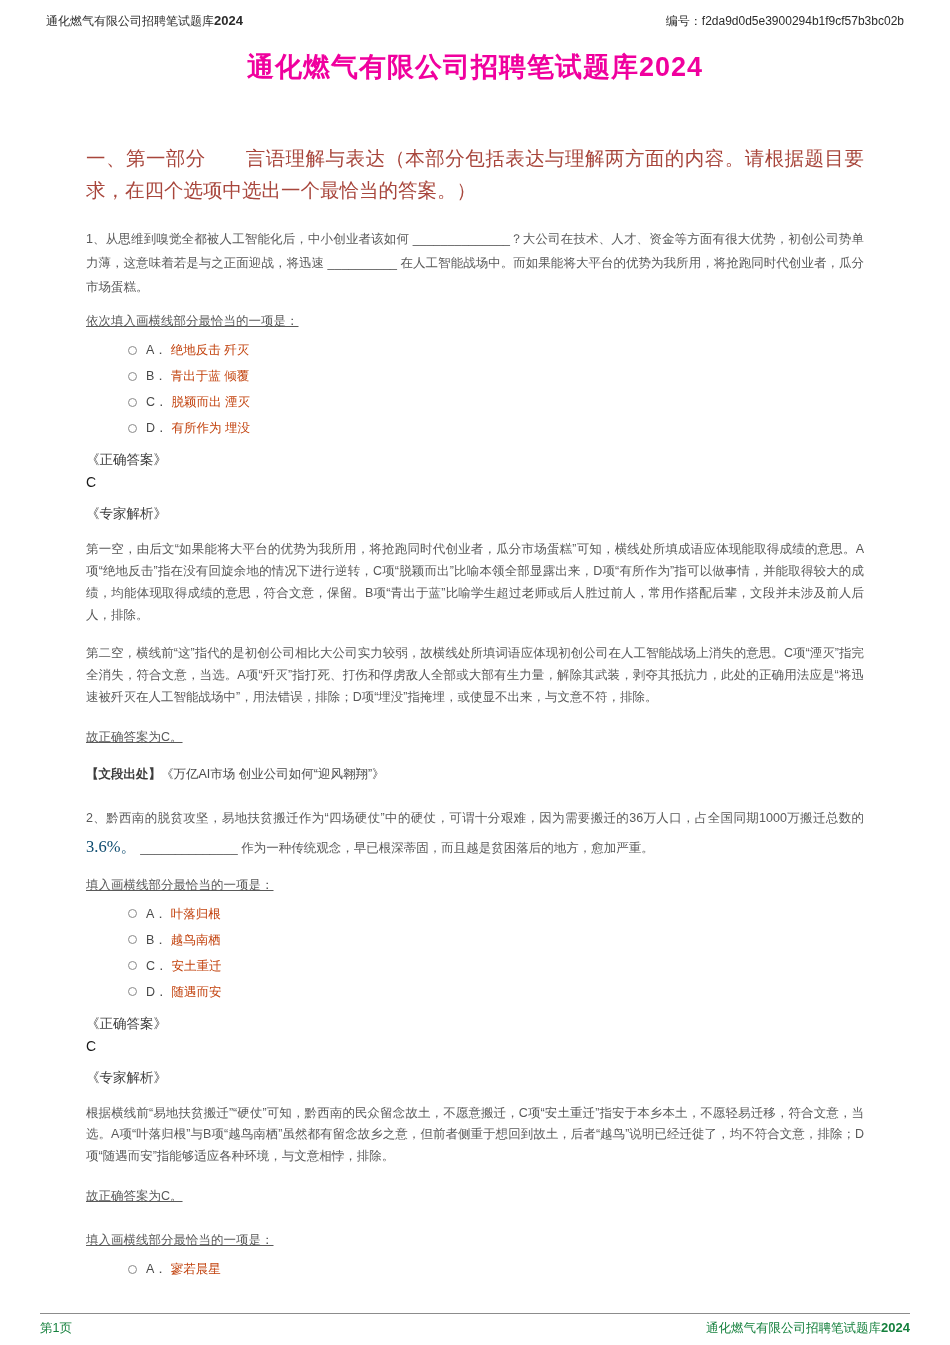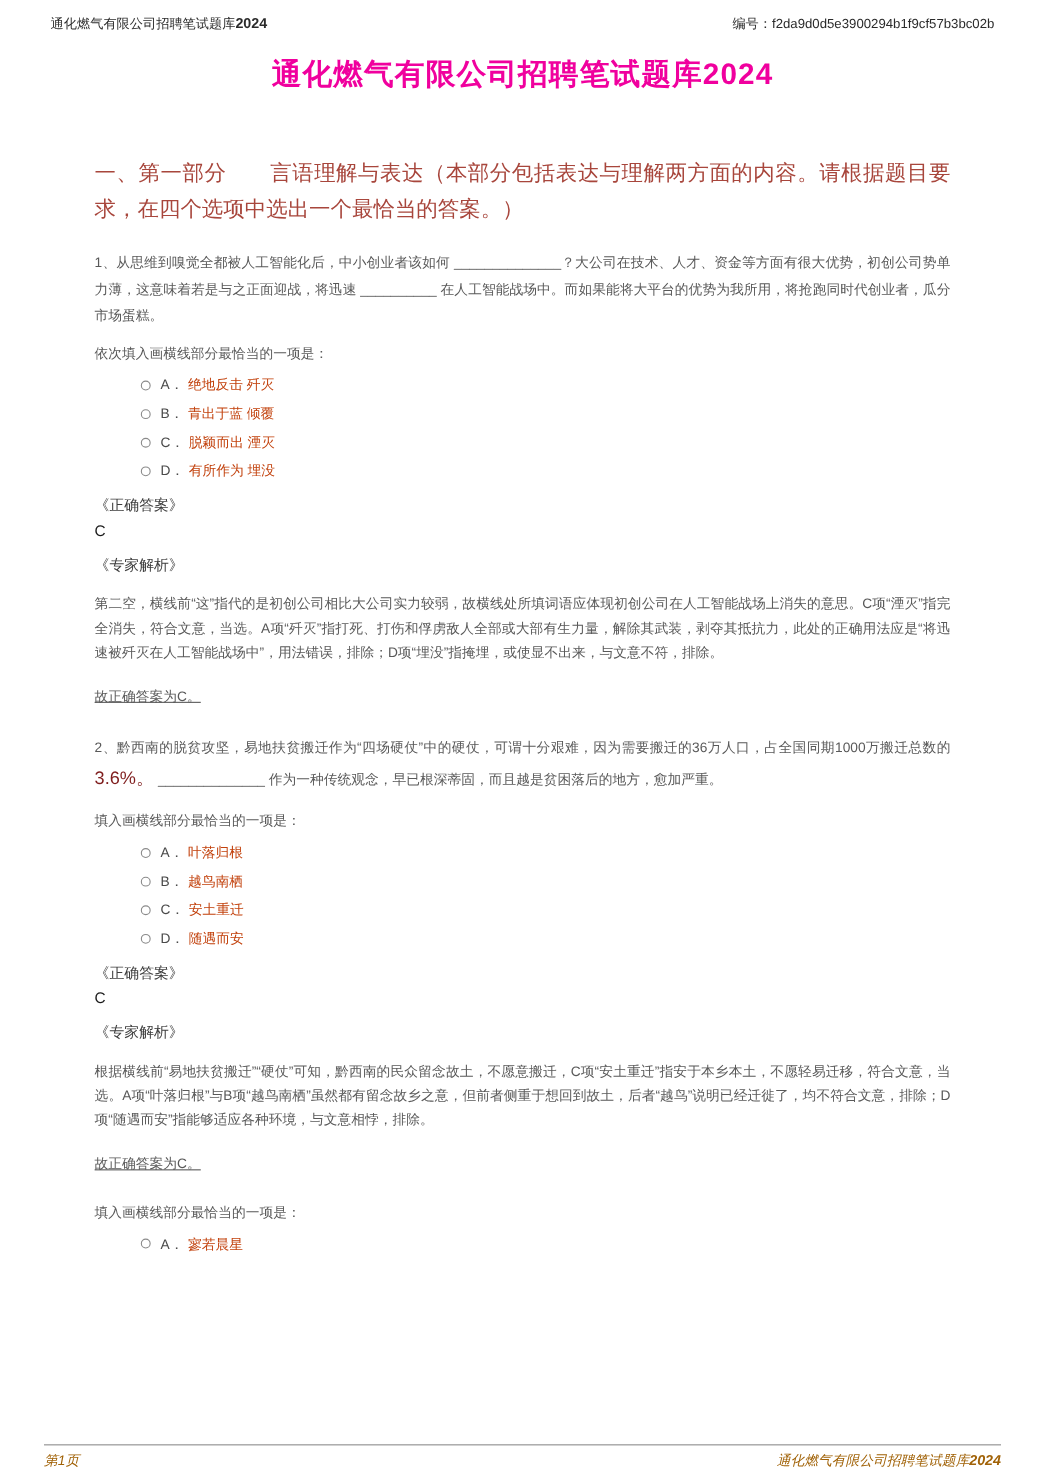--- a/index.html
+++ b/index.html
@@ -21,45 +21,45 @@
   .content { padding:0 86px; }
   .section-heading {
     margin-top:58px; font-size:19.5px; line-height:1.62; color:#a8463c;
     text-align:justify; font-weight:normal;
   }
   .stem {
     margin-top:22px; font-size:12.5px; line-height:1.9; color:#595959;
     text-align:justify;
   }
   .stem .big-num {
-    font-family:Liberation Sans, sans-serif;
-    font-size:16.5px; color:#7f1d1d;
+    font-family:Liberation Serif, serif;
+    font-size:16.5px; color:#0c4a6e;
   }
-  .prompt { margin-top:14px; font-size:12.5px; color:#595959; }
+  .prompt { margin-top:14px; font-size:12.5px; color:#595959;text-decoration:underline; }
   .options { margin-top:12px; margin-left:42px; }
   .option { display:flex; align-items:center; margin:10px 0; line-height:16px; }
   .radio {
     width:9px; height:9px; border:1px solid #8a8a8a; border-radius:50%;
     background:#fff; display:inline-block; flex:0 0 auto;
   }
   .opt-label { margin-left:9px; font-size:12.5px; color:#4a4a4a; }
   .opt-text  { margin-left:4px;  font-size:12.5px; color:#c2410c; }
   .ans-head { margin-top:15px; font-size:13.5px; color:#3d3d3d; }
   .ans-val  { margin-top:5px;  font-size:14px;   color:#1a1a1a; }
   .para { margin-top:16px; font-size:12.5px; line-height:1.75; color:#595959; text-align:justify; }
   .conclusion { margin-top:18px;text-decoration:underline; }
   .source { margin-top:18px; font-size:12.5px; color:#4a4a4a; }
   .src-label { font-weight:bold; color:#3d3d3d; }
   .question { margin-top:24px; }
   .question:first-of-type { margin-top:0; }
   .page-footer {
     position:absolute; left:40px; right:40px; bottom:8px;
     border-top:1px solid #8c8c8c; padding-top:6px;
     display:flex; justify-content:space-between;
-    font-size:12.5px; color:#a16207;font-style:italic;
+    font-size:12.5px; color:#15803d;
   }
   .page-footer .year { font-weight:bold; font-size:13px; }
 </style>
 </head>
 <body>
 
 <header class="page-header">
   <div><span>通化燃气有限公司招聘笔试题库</span><span class="year">2024</span></div>
   <div>编号：f2da9d0d5e3900294b1f9cf57b3bc02b</div>
 </header>
@@ -91,22 +91,24 @@
       </div>
       <div class="option">
         <span class="radio"></span>
         <span class="opt-label">D．</span>
         <span class="opt-text">有所作为 埋没</span>
       </div>
     </div>
     <p class="ans-head">《正确答案》</p>
     <p class="ans-val">C</p>
     <p class="ans-head">《专家解析》</p>
+    <p class="para">第一空，由后文“如果能将大平台的优势为我所用，将抢跑同时代创业者，瓜分市场蛋糕”可知，横线处所填成语应体现能取得成绩的意思。A项“绝地反击”指在没有回旋余地的情况下进行逆转，C项“脱颖而出”比喻本领全部显露出来，D项“有所作为”指可以做事情，并能取得较大的成绩，均能体现取得成绩的意思，符合文意，保留。B项“青出于蓝”比喻学生超过老师或后人胜过前人，常用作搭配后辈，文段并未涉及前人后人，排除。</p>
     <p class="para">第二空，横线前“这”指代的是初创公司相比大公司实力较弱，故横线处所填词语应体现初创公司在人工智能战场上消失的意思。C项“湮灭”指完全消失，符合文意，当选。A项“歼灭”指打死、打伤和俘虏敌人全部或大部有生力量，解除其武装，剥夺其抵抗力，此处的正确用法应是“将迅速被歼灭在人工智能战场中”，用法错误，排除；D项“埋没”指掩埋，或使显不出来，与文意不符，排除。</p>
     <p class="para conclusion">故正确答案为C。</p>
+    <p class="source"><span class="src-label">【文段出处】</span><span>《万亿AI市场 创业公司如何“迎风翱翔”》</span></p>
   </section>
 
   <section class="question">
     <p class="stem"><span>2、黔西南的脱贫攻坚，易地扶贫搬迁作为“四场硬仗”中的硬仗，可谓十分艰难，因为需要搬迁的36万人口，占全国同期1000万搬迁总数的</span><span class="big-num">3.6%。</span><span> ______________ 作为一种传统观念，早已根深蒂固，而且越是贫困落后的地方，愈加严重。</span></p>
     <p class="prompt">填入画横线部分最恰当的一项是：</p>
     <div class="options">
       <div class="option">
         <span class="radio"></span>
         <span class="opt-label">A．</span>
         <span class="opt-text">叶落归根</span>

